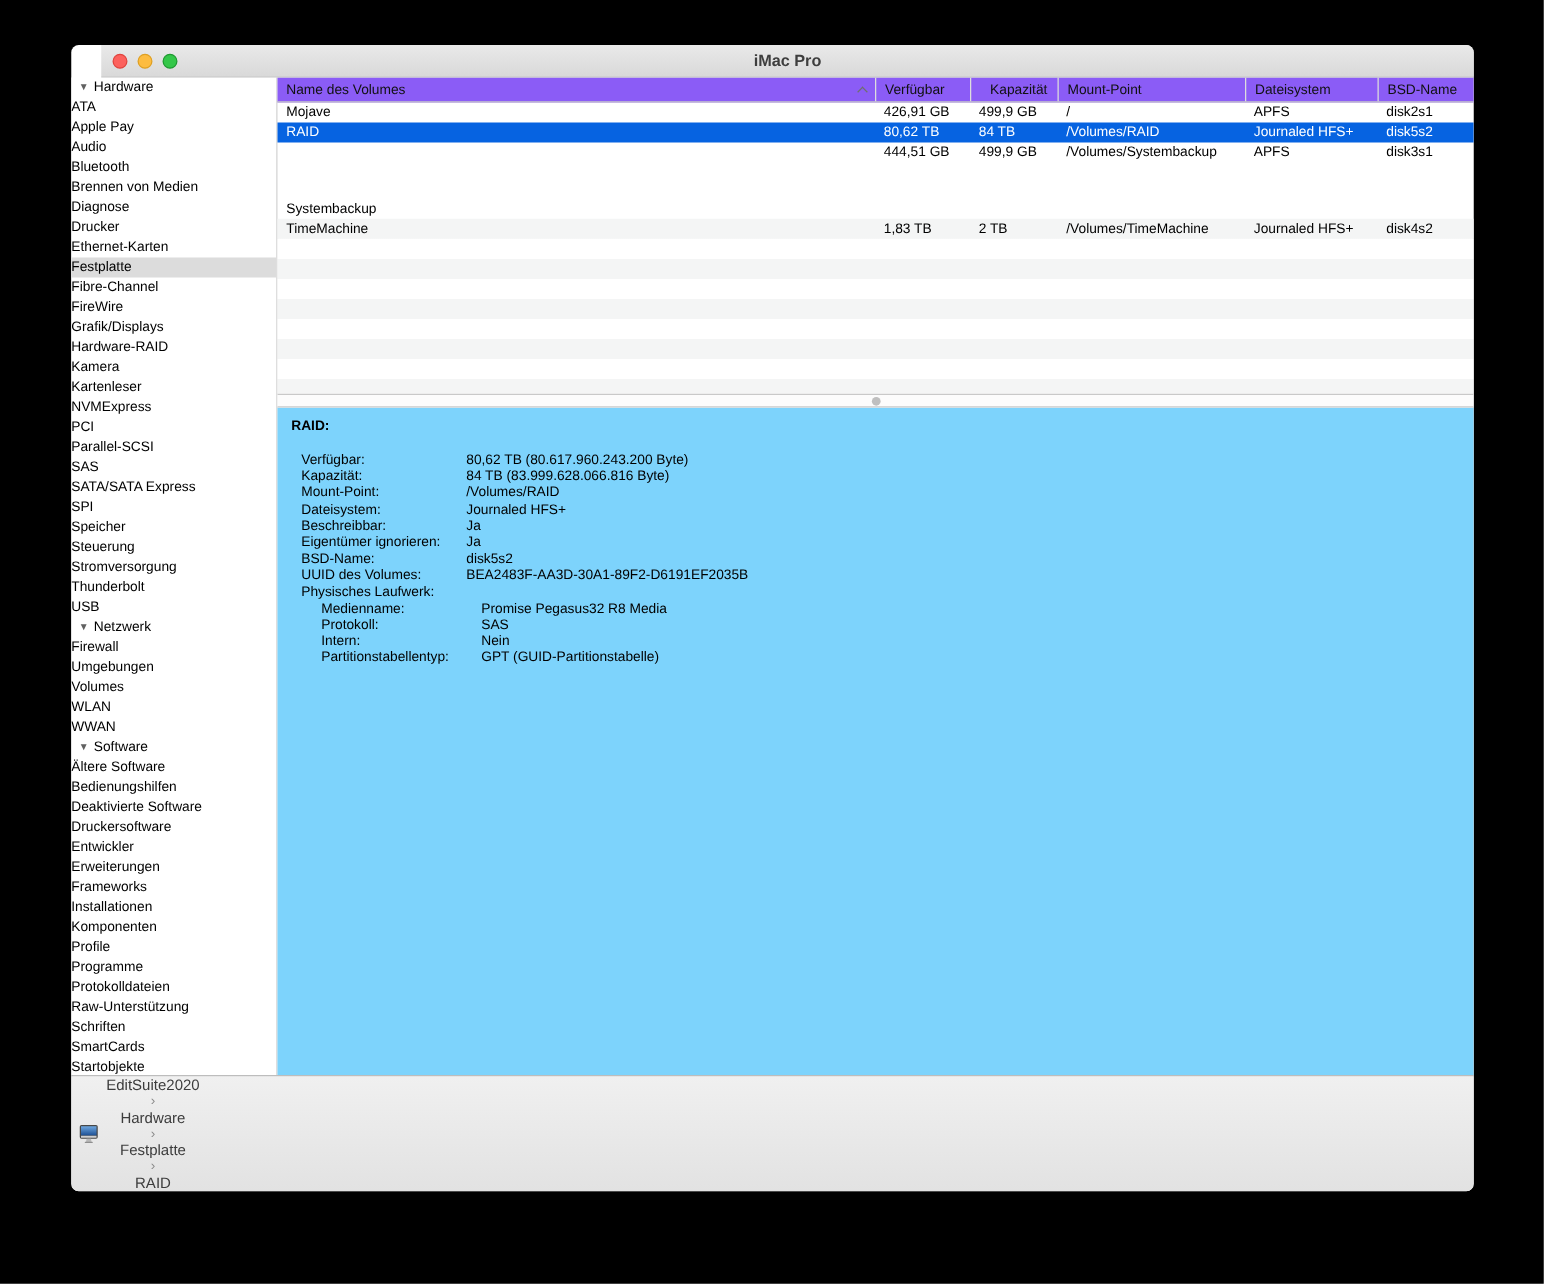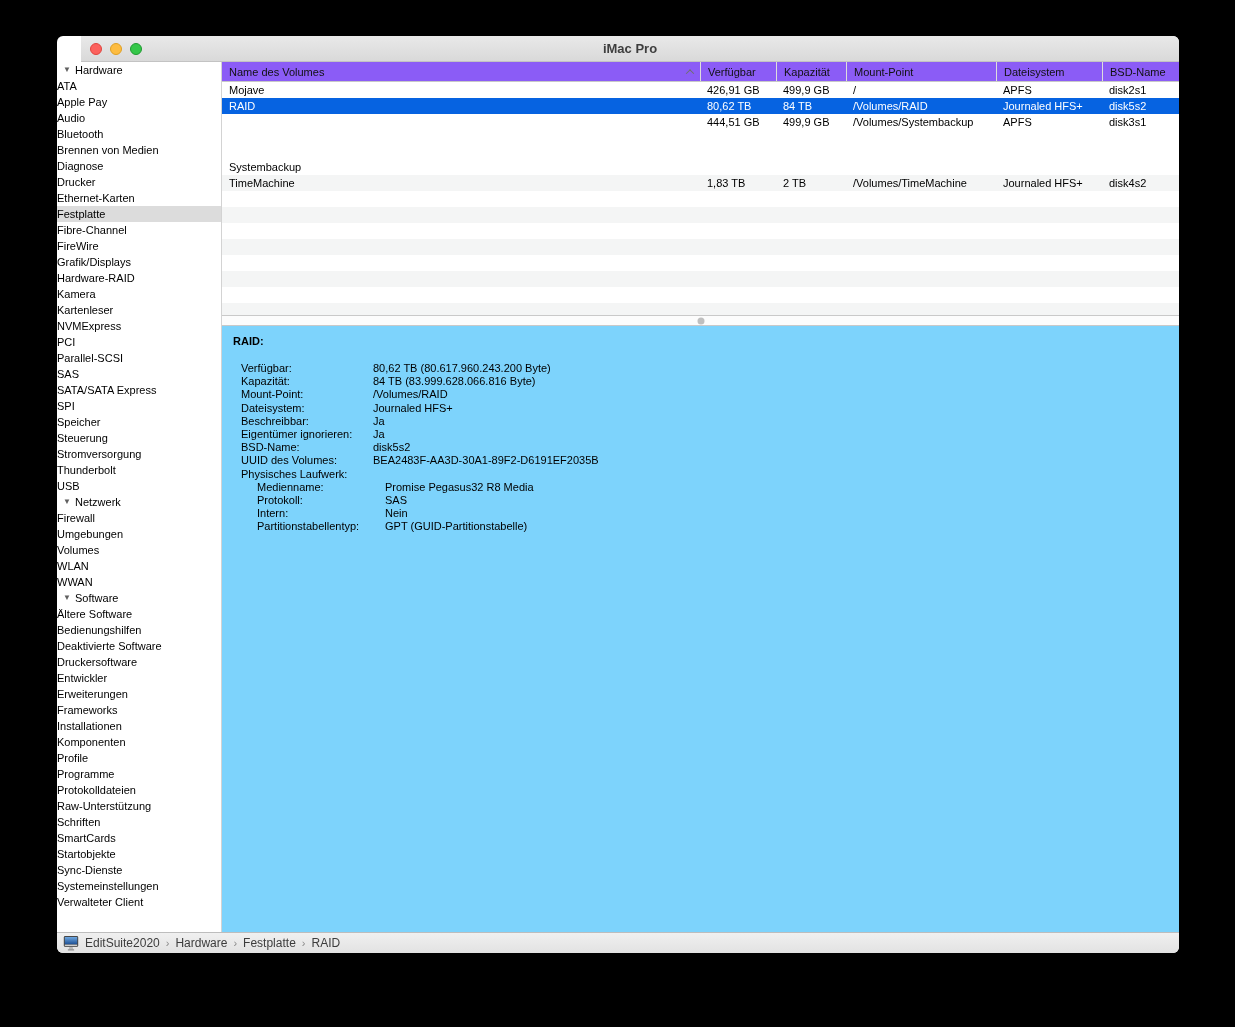--- a/index.html
+++ b/index.html
@@ -82,21 +82,21 @@
   .d-label { flex: 0 0 132px; white-space: nowrap; }
   .d-row.indent .d-label { flex: 0 0 128px; }
   .d-value { white-space: nowrap; }
   
   .statusbar {
     flex: 0 0 21px; display: flex; align-items: center; padding-left: 5px;
     background: linear-gradient(#f0f0f0, #e2e2e2); border-top: 1px solid #bdbdbd;
     font-size: 12px; color: var(--statusbar-text, #3c3c3c);
   }
   .mac-icon { width: 16px; height: 16px; margin: 0 6px 0 1px; flex: none; }
-  .breadcrumb { display: flex; align-items: center; white-space: nowrap; }
+  .breadcrumb { display: flex; align-items: center; white-space: nowrap; flex-direction: column; }
   .crumb-sep { color: #8a8a8a; margin: 0 6px; font-size: 11px; }
 </style>
 </head>
 <body>
 
 <div class="window">
 
   <div class="titlebar">
     <div class="traffic">
       <span class="light red"></span>
@@ -173,21 +173,21 @@
       </div>
     <div class="content">
       <div class="t-header">
           <div class="th" style="width: 478px;">
             <div class="th-label" style="white-space: nowrap;">Name des Volumes</div>
             <div class="sort-chevron"></div>
           </div>
           <div class="th" style="width: 76px;">
             <div class="th-label" style="white-space: nowrap;">Verfügbar</div>
           </div>
-          <div class="th" style="width: 70px;">
+          <div class="th" style="width: 70px; justify-content: center;">
             <div class="th-label" style="white-space: nowrap;">Kapazität</div>
           </div>
           <div class="th" style="width: 150px;">
             <div class="th-label" style="white-space: nowrap;">Mount-Point</div>
           </div>
           <div class="th" style="width: 106px;">
             <div class="th-label" style="white-space: nowrap;">Dateisystem</div>
           </div>
           <div class="th" style="flex: 1 1 0%;">
             <div class="th-label" style="white-space: nowrap;">BSD-Name</div>

